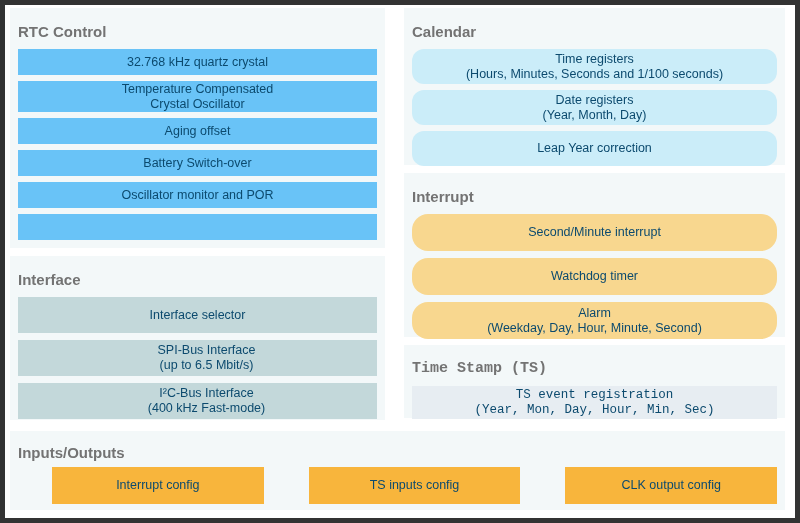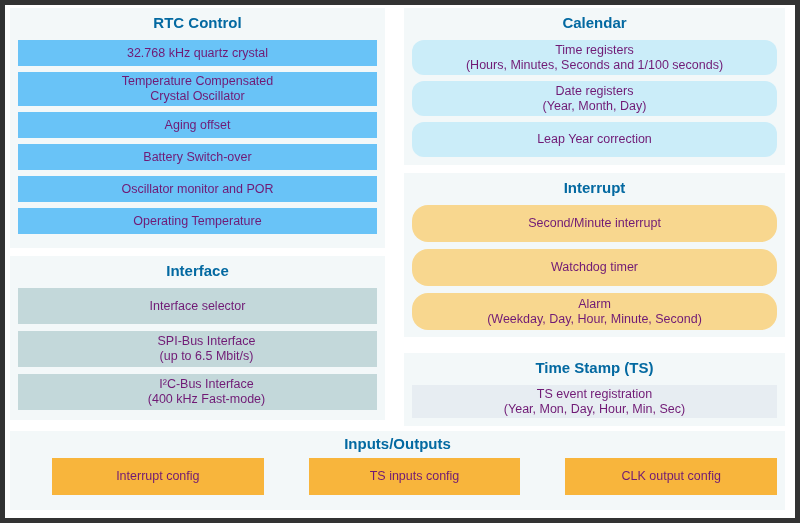--- a/index.html
+++ b/index.html
@@ -13,55 +13,54 @@
   }
   .panel{
     position:absolute;
     background:#f3f8f9;
     box-sizing:border-box;
     display:flex;
     flex-direction:column;
     padding:6px 8px 8px 8px;
   }
   .panel-title{
-    margin:0 0 8px 0;
+    margin:9px 0 8px 0;
     font-size:15px;
     font-weight:bold;
-    color:#0369a1;
-    text-align:center;
+    color:#737373;
     line-height:18px;
   }
   .box{
     display:flex;
     flex-direction:column;
     justify-content:center;
     align-items:center;
     text-align:center;
     font-size:12.5px;
     line-height:15px;
-    color:#701a75;
+    color:#0c4a6e;
     padding:2px 6px;
     box-sizing:border-box;
   }
   .box span{display:block;}
   .col .box + .box{margin-top:6px;}
 
   .blue  {background:#69c3f7;}
   .teal  {background:#c3d8da;text-align:center;}
   .cyan  {background:#cbedf9;border-radius:12px;}
   .peach {background:#f8d78f;border-radius:16px;}
   .orange{background:#f8b53c;margin-left:34px;}
   .pale  {background:#e7edf2;}
 
   
   #panel-rtc       {left:5px;   top:3px;   width:375px; height:240px;}
   #panel-interface {left:5px;   top:251px; width:375px; height:164px;}
   #panel-calendar  {left:399px; top:3px;   width:381px; height:157px;}
   #panel-interrupt {left:399px; top:168px; width:381px; height:164px;}
-  #panel-ts        {left:399px; top:348px; width:381px; height:73px;}
+  #panel-ts        {left:399px; top:340px; width:381px; height:73px;font-family:Liberation Mono, monospace;}
   #panel-io        {left:5px;   top:426px; width:775px; height:79px; padding-top:4px;}
 
   #panel-rtc .box       {min-height:26px;}
   #panel-interface .box {min-height:36px;}
   #panel-interface .box + .box{margin-top:7px;padding-left:24px;}
   #panel-calendar .box  {min-height:35px;}
   #panel-interrupt .box {min-height:37px;}
   #panel-interrupt .box + .box{margin-top:7px;}
   #panel-ts .box        {min-height:33px;}
   #panel-io .panel-title{margin-bottom:5px;}
@@ -85,21 +84,20 @@
     <div class="box blue">
       <span>Aging offset</span>
     </div>
     <div class="box blue">
       <span>Battery Switch-over</span>
     </div>
     <div class="box blue">
       <span>Oscillator monitor and POR</span>
     </div>
     <div class="box blue">
-      <span>Operating Temperature</span>
     </div>
   </section>
 
   <section class="panel col" id="panel-interface">
     <h2 class="panel-title">Interface</h2>
     <div class="box teal">
       <span>Interface selector</span>
     </div>
     <div class="box teal">
       <span>SPI-Bus Interface</span>

